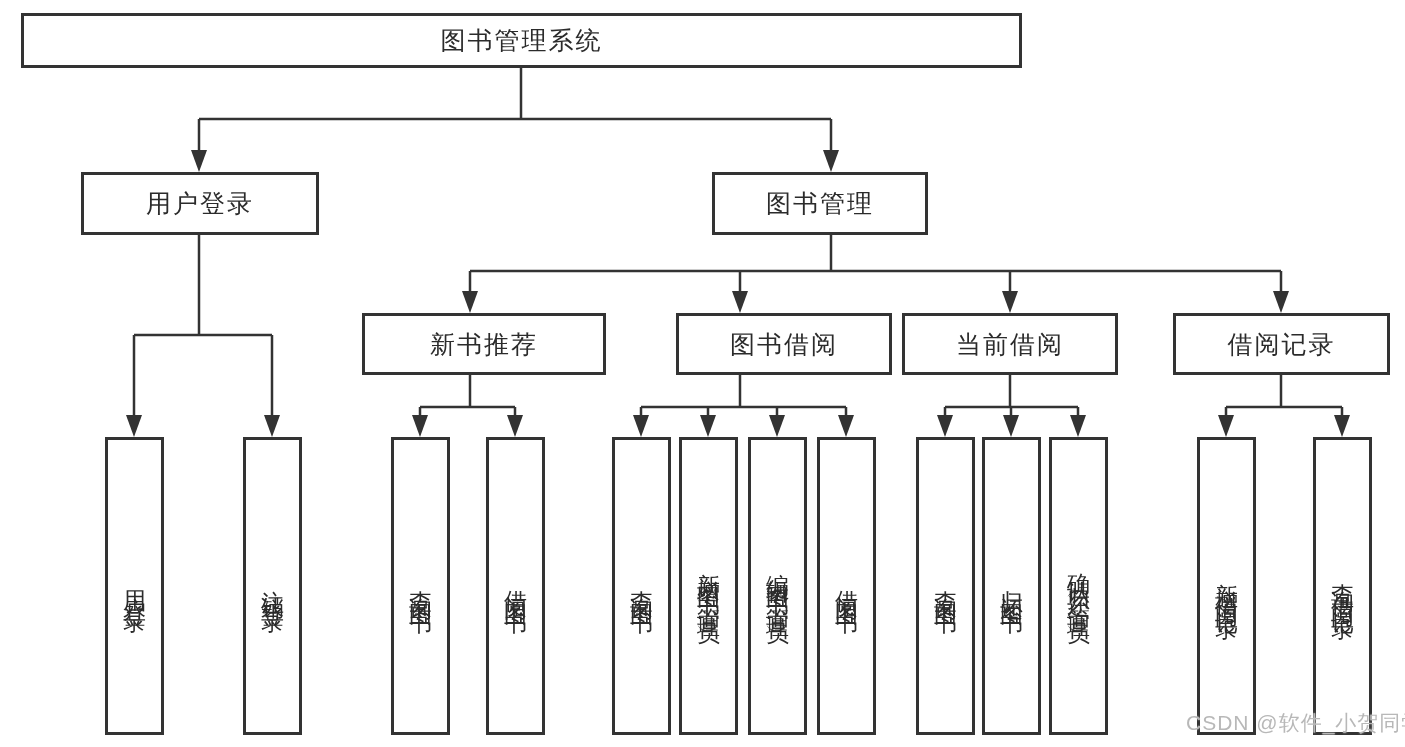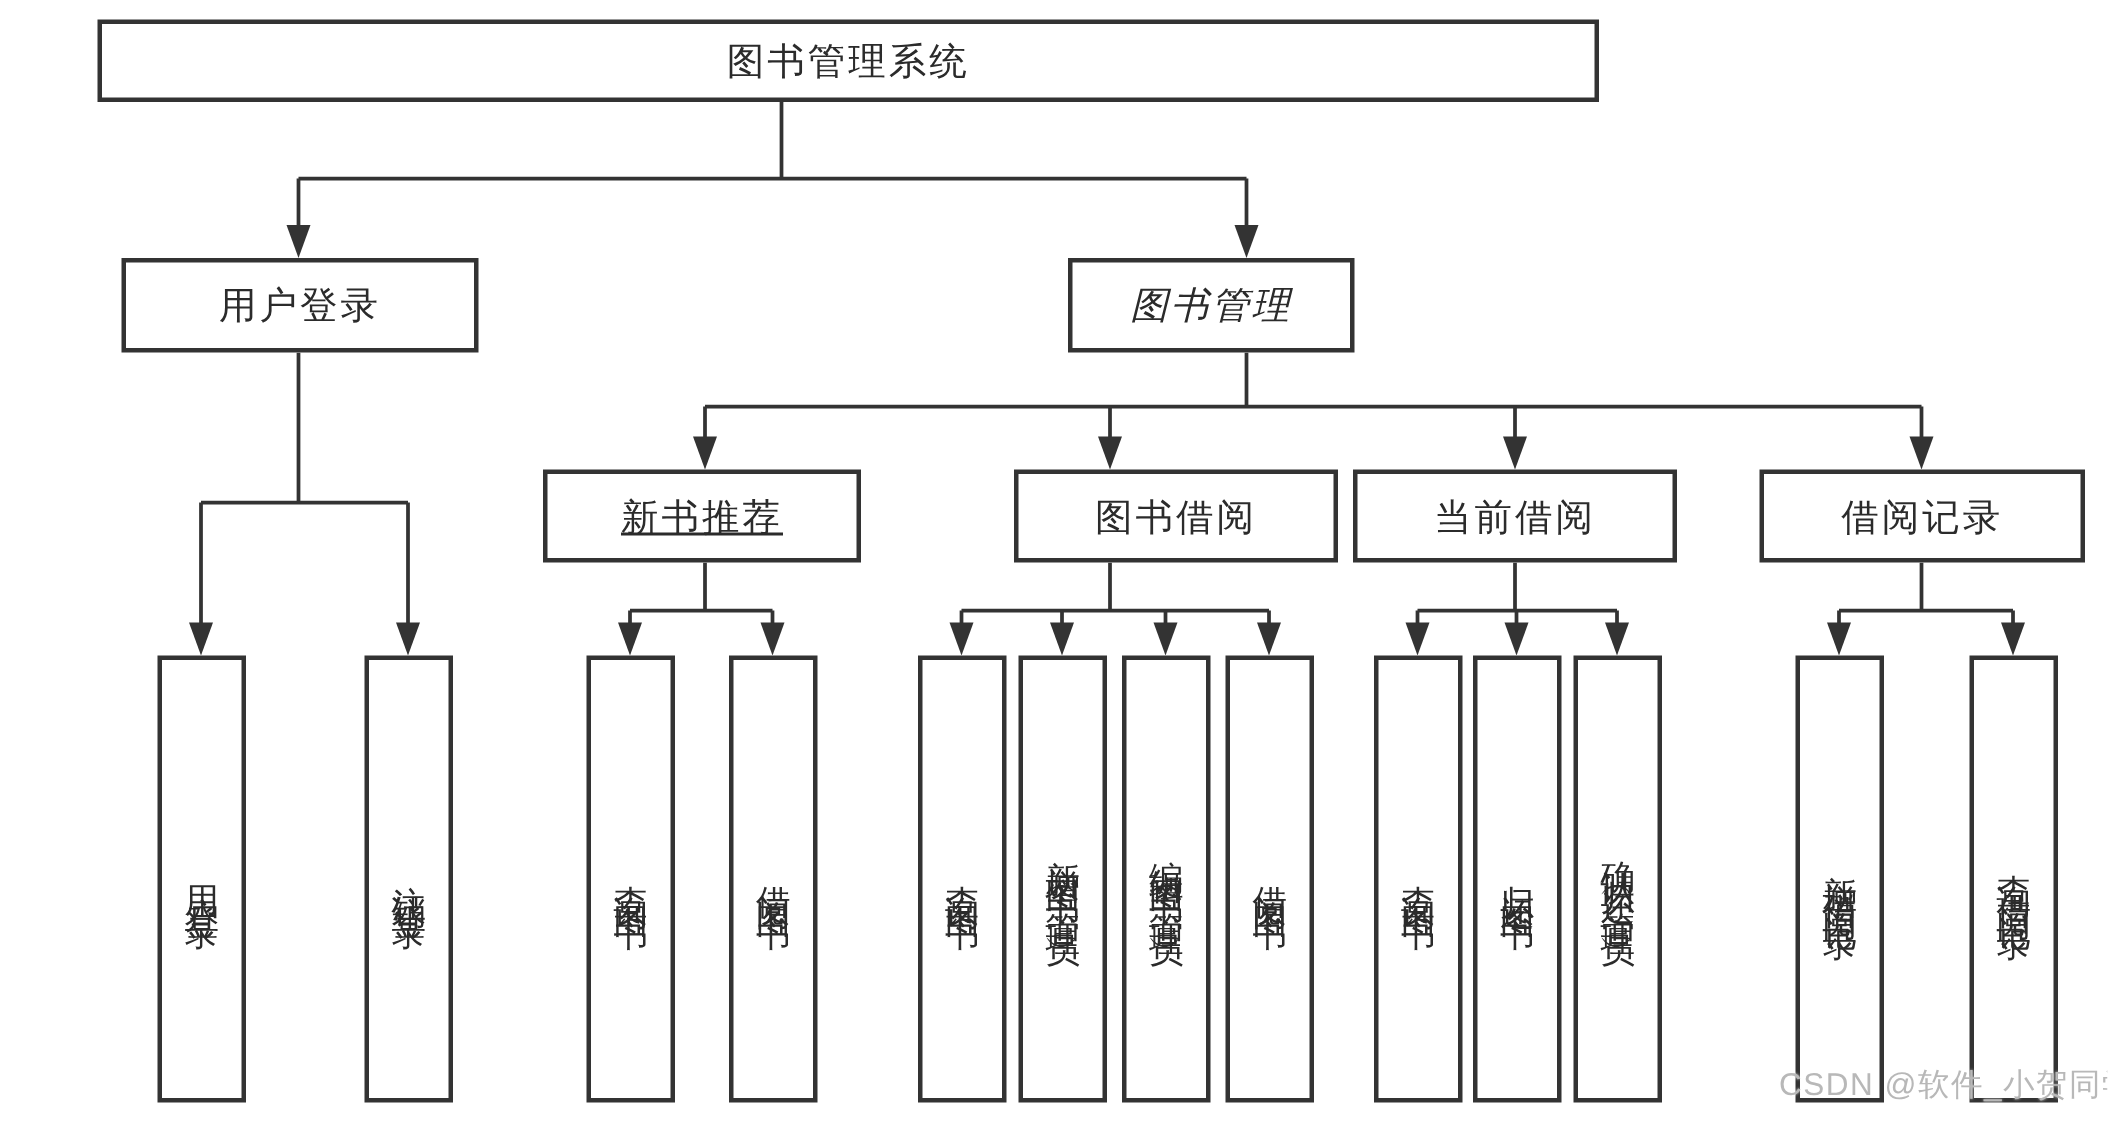--- a/index.html
+++ b/index.html
@@ -133,32 +133,32 @@
     <g>
       <line x1="1281" y1="375" x2="1281" y2="407"></line>
       <line x1="1226" y1="407" x2="1342" y2="407"></line>
       <line x1="1226" y1="407" x2="1226" y2="417"></line>
       <line x1="1342" y1="407" x2="1342" y2="417"></line>
       <polygon points="1218,415 1234,415 1226,437"></polygon>
       <polygon points="1334,415 1350,415 1342,437"></polygon>
     </g>
   </svg>
 
-  <div class="box" style="left:21px; top:13px; width:1001px; height:55px;margin-left:44px;">
+  <div class="box" style="left:21px; top:13px; width:1001px; height:55px;">
     <span class="h-label">图书管理系统</span>
   </div>
 
   <div class="box" style="left:81px; top:172px; width:238px; height:63px;">
     <span class="h-label">用户登录</span>
   </div>
-  <div class="box" style="left:712px; top:172px; width:191px; height:63px;font-style:italic;">
+  <div class="box" style="left:712px; top:172px; width:216px; height:63px;">
     <span class="h-label">图书管理</span>
   </div>
 
-  <div class="box" style="left:362px; top:313px; width:212px; height:62px;text-decoration:underline;">
+  <div class="box" style="left:362px; top:313px; width:244px; height:62px;">
     <span class="h-label">新书推荐</span>
   </div>
   <div class="box" style="left:632px; top:313px; width:216px; height:62px;margin-left:44px;">
     <span class="h-label">图书借阅</span>
   </div>
   <div class="box" style="left:1173px; top:313px; width:217px; height:62px;">
     <span class="h-label">借阅记录</span>
   </div>
   <div class="box" style="left:902px; top:313px; width:216px; height:62px;">
     <span class="h-label">当前借阅</span>

